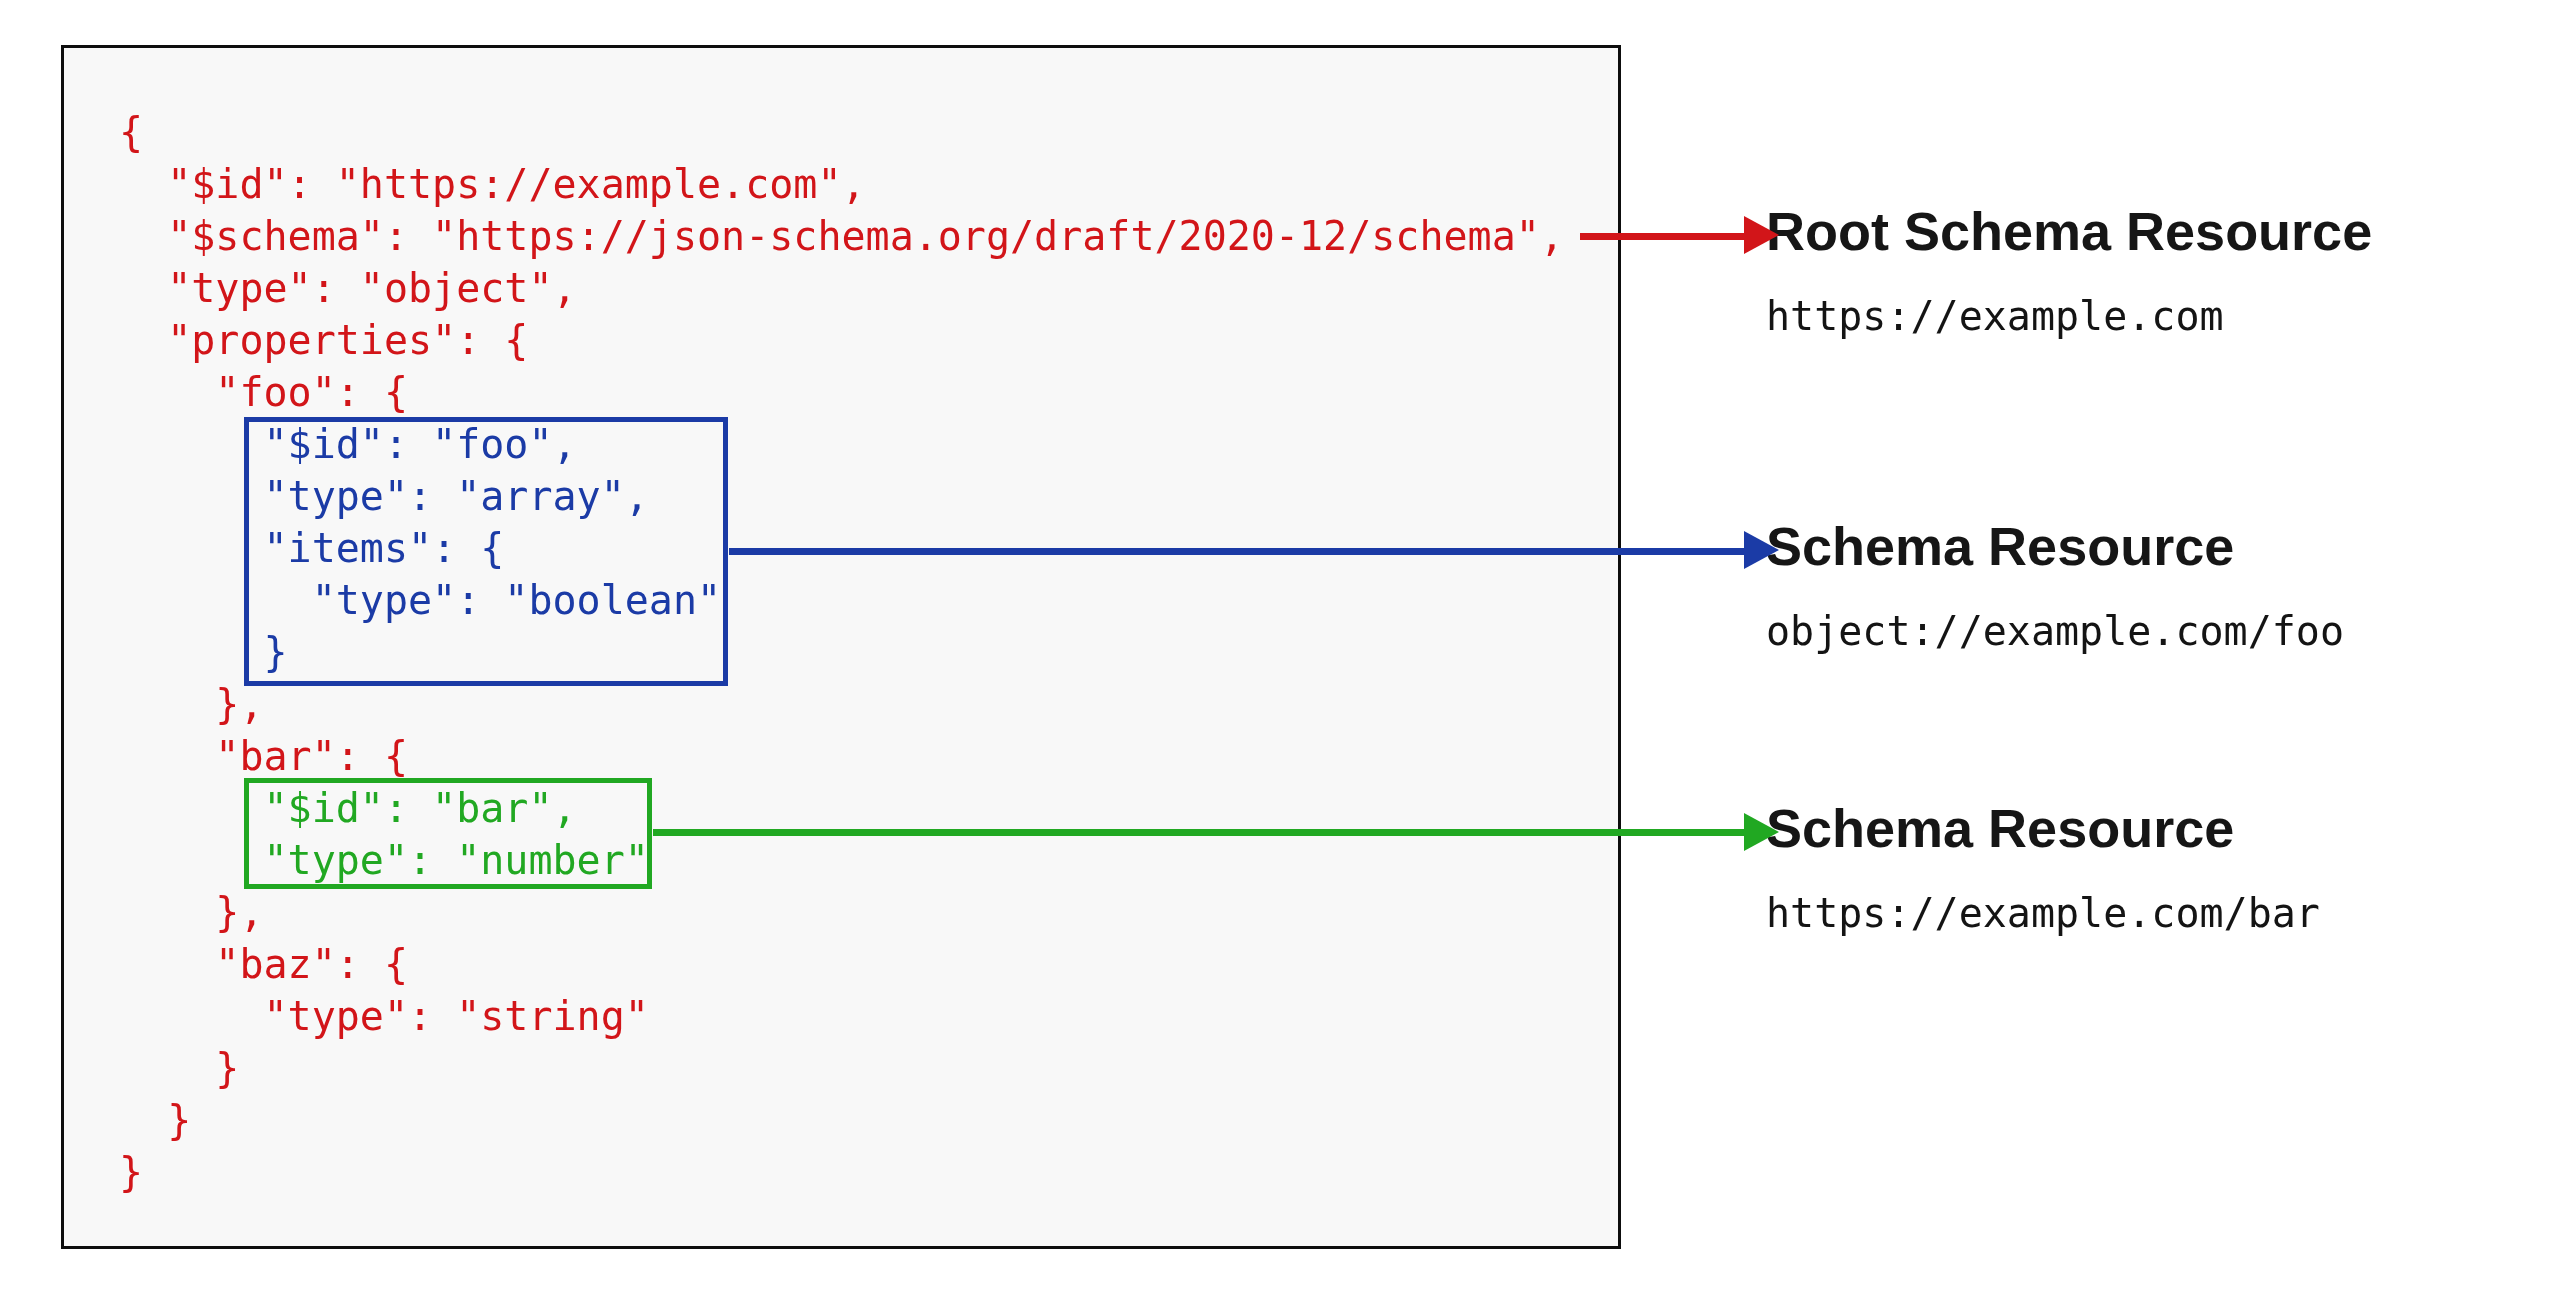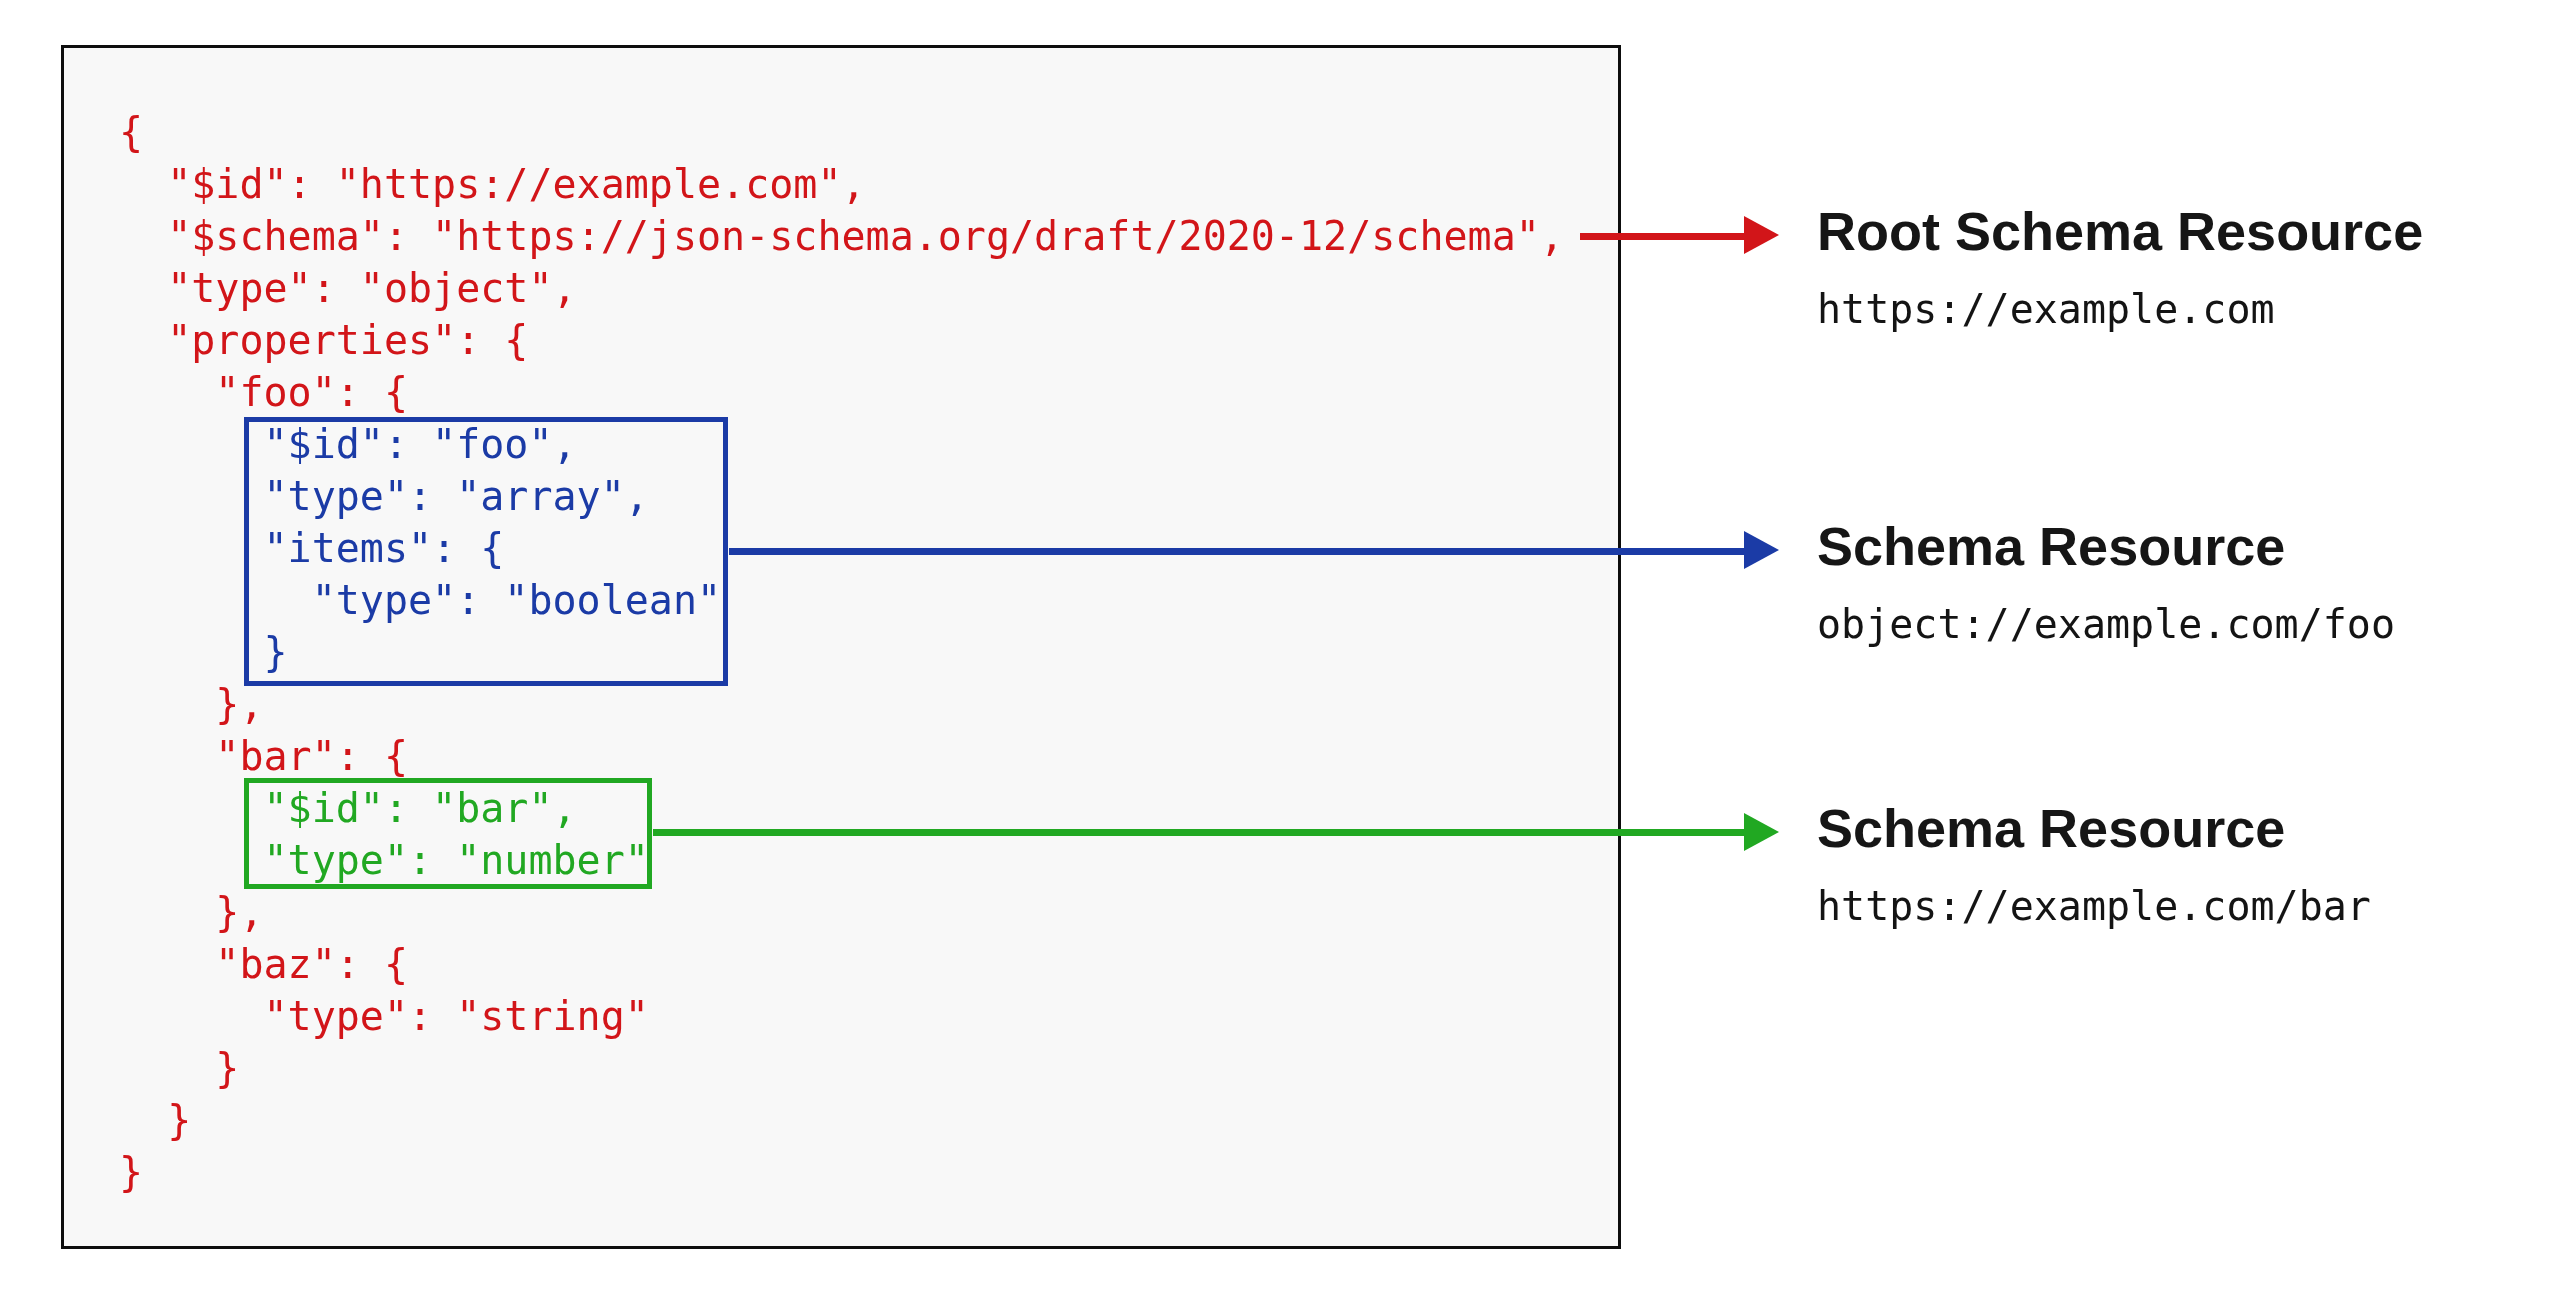--- a/index.html
+++ b/index.html
@@ -48,34 +48,34 @@
     border-top: 19.4px solid transparent;
     border-bottom: 19.4px solid transparent;
     border-left: 35px solid #000;
   }
   .arrow.red  .shaft { left: 1580px; top: 233px; width: 165px; }
   .arrow.red  .head  { left: 1744px; top: 216px; }
   .arrow.blue .shaft { left: 729px; top: 548px; width: 1016px; }
   .arrow.blue .head  { left: 1744px; top: 531px; }
   .arrow.green .shaft { left: 653px;  top: 829px; width: 1092px; }
   .arrow.green .head  { left: 1744px; top: 813px; }
-  .label-group { position: absolute; left: 1817px; z-index: 2; }
+  .label-group { position: absolute; left: 1766px; z-index: 2; }
   .label-group.g1 { top: 199px; }
   .label-group.g2 { top: 514px; }
   .label-group.g3 { top: 796px; }
   .label-title {
     font-family: "Liberation Sans", sans-serif;
     font-weight: 700;
     font-size: 54px;
     line-height: 65px;
     color: #161616;
     white-space: nowrap;
   }
   .label-url {
-    margin-top: 20px;
+    margin-top: 27px;
     font-family: "DejaVu Sans Mono", monospace;
     font-size: 40px;
     line-height: 50px;
     color: #141414;
     white-space: nowrap;
   }
 </style>
 </head>
 <body>
 

